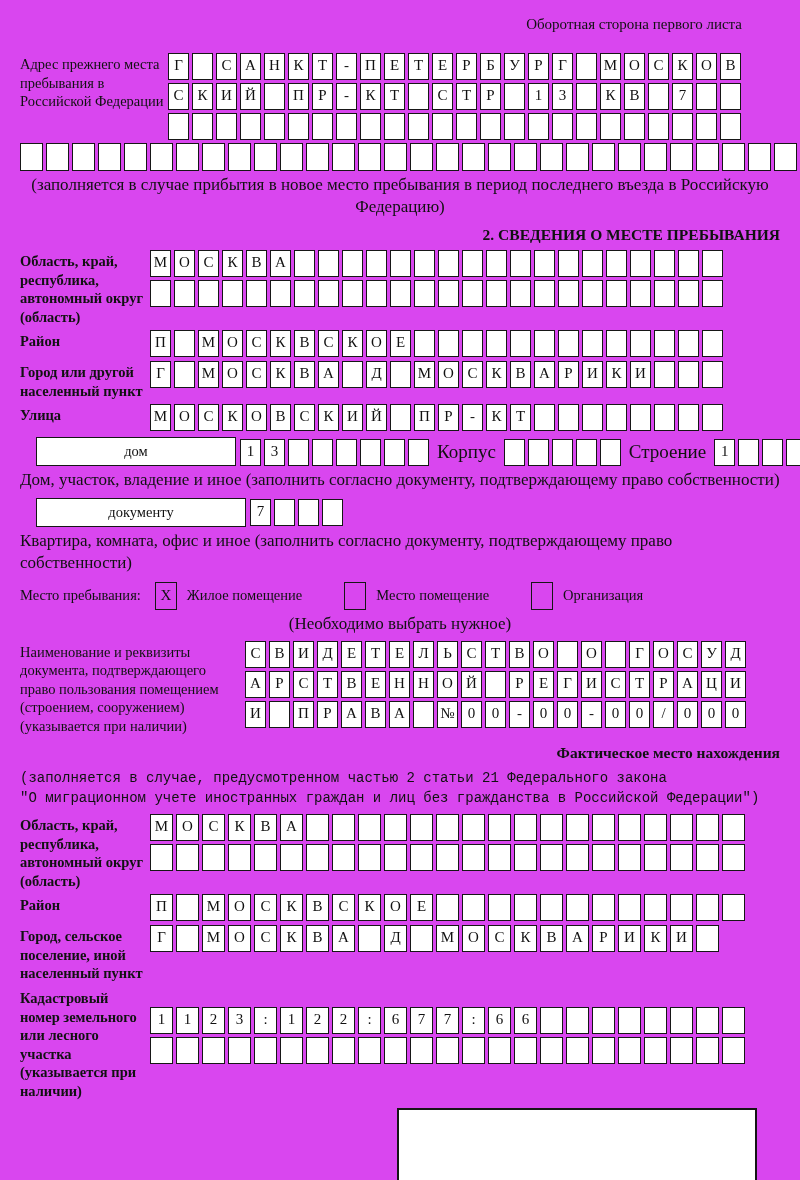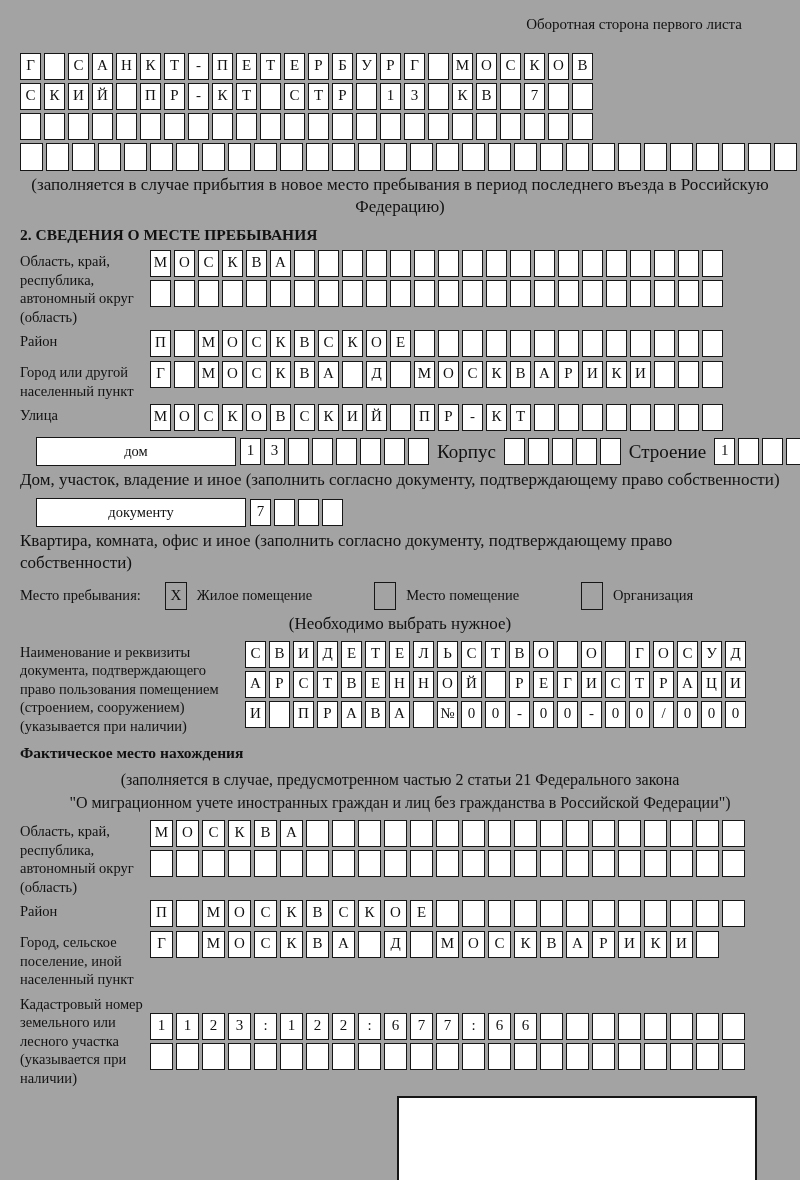--- a/index.html
+++ b/index.html
@@ -1,20 +1,20 @@
 <!DOCTYPE html>
 <html><head>
 <meta charset="utf-8">
 <style>
   html,body{margin:0;padding:0;background:#fff;}
   .page{
     position:relative;
     width:800px;height:1180px;
     margin:0 auto;
-    background:#a3a3a3;
+    background:#d946ef;
     color:#111;
     font-family:"Liberation Serif","DejaVu Serif",serif;
     box-sizing:border-box;
     padding:16px 20px 10px 20px;
     overflow:hidden;
   }
   .side-note{
     text-align:right;
     font-size:15px;
     padding-right:38px;
@@ -42,27 +42,27 @@
   .wide .cell{width:23px;}
   .fullrow{margin-top:3px;}
   .fullrow .cell{width:23px;height:28px;}
   .note{
     font-size:17px;
     margin-top:3px;
     line-height:1.3;
   }
   .center{text-align:center;}
   .sec-title{
-    text-align:left;
+    text-align:right;
     font-weight:bold;
     font-size:15.5px;
     margin:8px 0 6px 0;
   }
   .addr .flabel{width:148px;}
-  .lbl130{width:130px;}
+  .lbl130{width:130px;font-weight:bold;}
   .mt4{margin-top:4px;}
   .mt6{margin-top:6px;}
   .mt8{margin-top:8px;}
   .boxlabel{
     flex:none;
     border:1.7px solid #161616;
     box-sizing:border-box;
     text-align:center;
     font-size:14.5px;
     height:29px;
@@ -70,41 +70,41 @@
     background:#fff;
   }
   .dom-label{width:200px;}
   .kv-label{width:210px;}
   .inline-label{
     flex:none;
     font-size:19px;
     line-height:29px;
     padding:0 8px;
   }
-  .domrow{display:flex;align-items:flex-start;padding-left:16px;}
+  .domrow{display:flex;align-items:center;padding-left:16px;}
   .domrow .cells{padding-top:1px;}
   .mesto-row{
     display:flex;align-items:center;
     margin-top:8px;
     font-size:14.5px;
-    gap:24px;
+    gap:14px;
   }
   .cbox{
     flex:none;
     width:22px;height:28px;
     border:1.5px solid #161616;
     box-sizing:border-box;
     text-align:center;
     font-size:15px;
     line-height:24px;
   }
   .opt{display:flex;align-items:center;gap:10px;}
   .opt-gap{width:14px;}
   .doc-label{width:225px;}
-  .fact-note{font-size:16px;text-align:center;line-height:1.45;}
+  .fact-note{font-size:14px;line-height:1.45;font-family:Liberation Mono, monospace;}
   .stamp-wrap{
     margin-left:375px;
     width:382px;
     margin-top:8px;
   }
   .stamp-box{
     margin-left:2px;
     width:360px;height:172px;
     border:2px solid #161616;
     box-sizing:border-box;
@@ -112,20 +112,21 @@
   }
 </style>
 </head>
 <body>
 
 <div class="page">
 
   <div class="side-note">Оборотная сторона первого листа</div>
 
   <div class="frow addr">
+    <div class="flabel">Адрес прежнего места пребывания в Российской Федерации</div>
     <div class="rows">
       <div class="cells">
           <div class="cell">Г</div>
           <div class="cell"></div>
           <div class="cell">С</div>
           <div class="cell">А</div>
           <div class="cell">Н</div>
           <div class="cell">К</div>
           <div class="cell">Т</div>
           <div class="cell">-</div>

